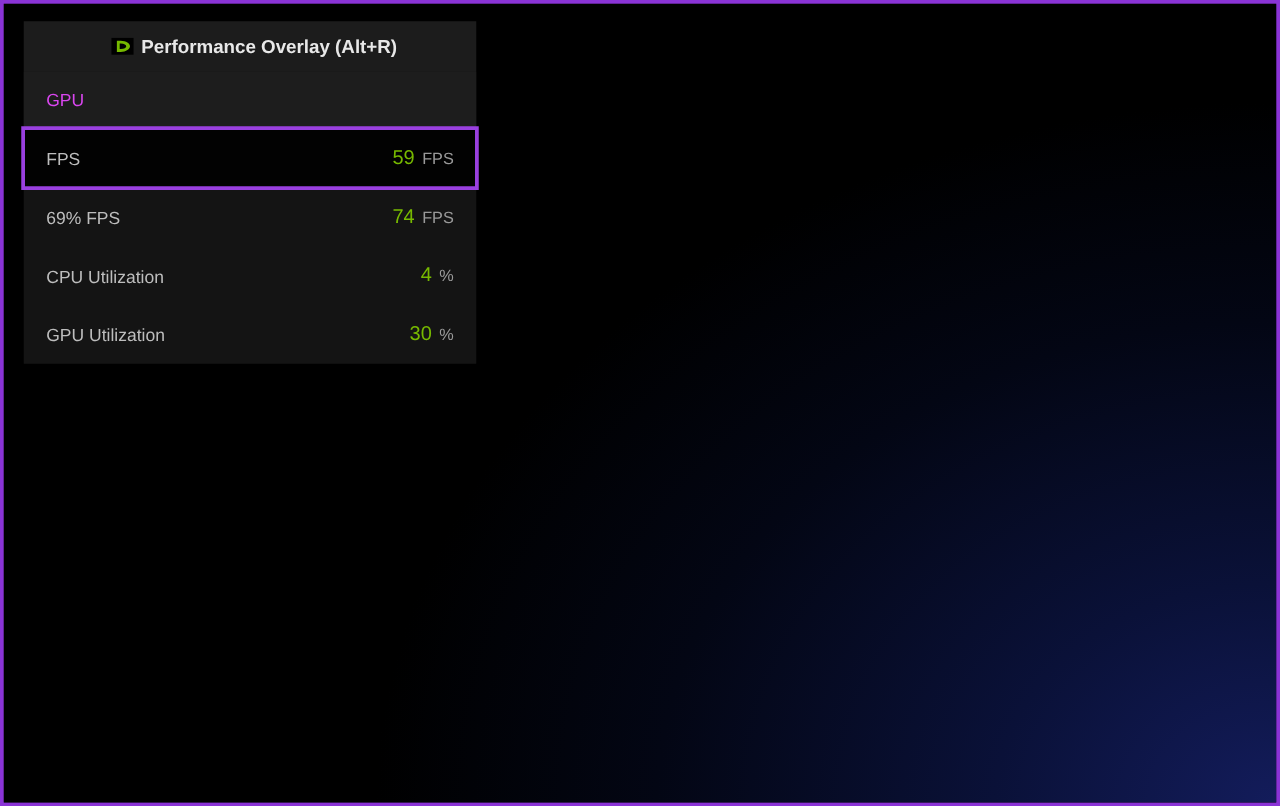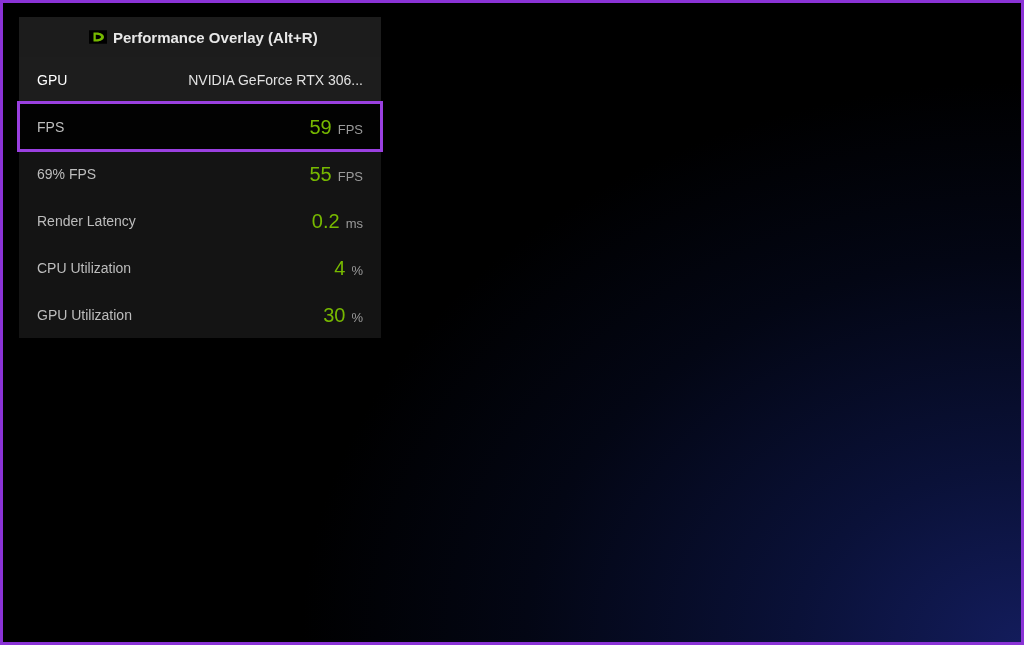--- a/index.html
+++ b/index.html
@@ -60,38 +60,38 @@
     .row.gpu-row {
       background: rgba(30,30,30,0.92);
       height: 46px;
     }
     .row .label {
       color: #bdbdbd;
       font-size: 14px;
       font-weight: 400;
     }
     .row.gpu-row .label {
-      color: #ffffff;
+      color: #d946ef;
     }
     .row .value-group {
       display: flex;
       align-items: baseline;
       gap: 6px;
     }
     .row .gpu-value {
       color: #e2e2e2;
       font-size: 14px;
       max-width: 190px;
       overflow: hidden;
       text-overflow: ellipsis;
       white-space: nowrap;
     }
     .row .value {
       color: #77b900;
-      font-size: 20px;
+      font-size: 16px;
       font-weight: 500;
       line-height: 1;
     }
     .row .unit {
       color: #9a9a9a;
       font-size: 13px;
     }
     .row.highlighted {
       outline: 3px solid #9a40e0;
       outline-offset: -1px;
@@ -111,46 +111,38 @@
         <path d="M6 3 C6 3 6 15 6 15 L10 15 C16 15 20 12 20 9 C20 6 16 3 10 3 Z M10 6 C14 6 16 7.5 16 9 C16 10.5 14 12 10 12 L9 12 L9 6 Z" fill="#76b900"></path>
       </svg>
     </span>
     <span class="title">Performance Overlay (Alt+R)</span>
   </div>
 
   <div class="overlay-body">
 
     <div class="row gpu-row">
       <span class="label">GPU</span>
-      <span class="gpu-value">NVIDIA GeForce RTX 306...</span>
     </div>
 
     <div class="row highlighted">
       <span class="label">FPS</span>
       <span class="value-group">
         <span class="value">59</span>
         <span class="unit">FPS</span>
       </span>
     </div>
 
     <div class="row">
       <span class="label">69% FPS</span>
       <span class="value-group">
-        <span class="value">55</span>
+        <span class="value">74</span>
         <span class="unit">FPS</span>
       </span>
     </div>
 
-    <div class="row">
-      <span class="label">Render Latency</span>
-      <span class="value-group">
-        <span class="value">0.2</span>
-        <span class="unit">ms</span>
-      </span>
-    </div>
 
     <div class="row">
       <span class="label">CPU Utilization</span>
       <span class="value-group">
         <span class="value">4</span>
         <span class="unit">%</span>
       </span>
     </div>
 
     <div class="row">

